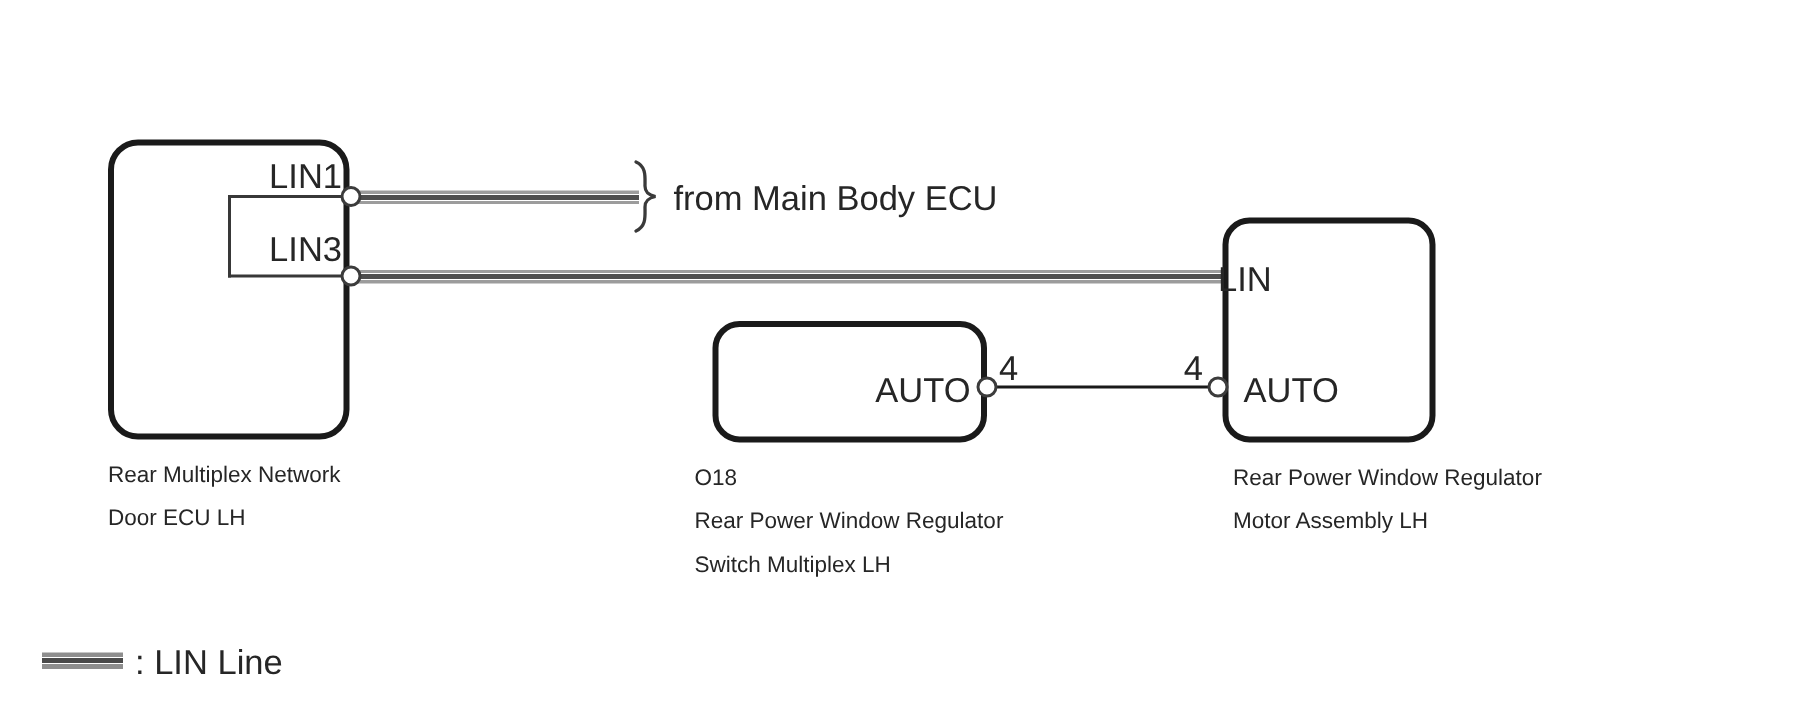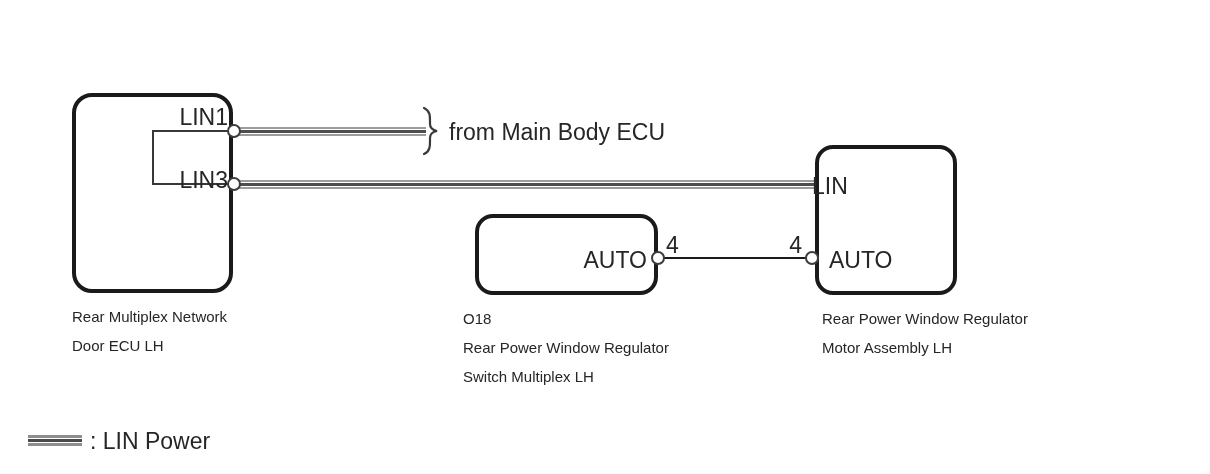--- a/index.html
+++ b/index.html
@@ -69,21 +69,21 @@
   <svg class="brace" style="left:420px;top:106px;" width="20" height="50" viewBox="0 0 20 50">
     <path d="M4,2 C11,5 10,12 10,18 C10,22 12,24 17,25 C12,26 10,28 10,32 C10,38 11,45 4,48" fill="none" stroke="#3a3a3a" stroke-width="2.2" stroke-linecap="round"></path>
   </svg>
 
   <div class="pin" style="left:227px;top:124px;"></div>
   <div class="pin" style="left:227px;top:177px;"></div>
   <div class="pin" style="left:651px;top:251px;"></div>
   <div class="pin" style="left:805px;top:251px;"></div>
 
   <div class="lbl right" style="left:120px;top:105px;width:108px;">LIN1</div>
-  <div class="lbl right" style="left:120px;top:168px;width:108px;">LIN3</div>
+  <div class="lbl right" style="left:120px;top:154px;width:108px;">LIN3</div>
   <div class="lbl right" style="left:540px;top:248px;width:107px;">AUTO</div>
   <div class="lbl" style="left:666px;top:233px;">4</div>
   <div class="lbl right" style="left:772px;top:233px;width:30px;">4</div>
   <div class="lbl" style="left:812px;top:174px;">LIN</div>
   <div class="lbl" style="left:829px;top:248px;">AUTO</div>
 
   <div class="lbl" style="left:449px;top:120px;">from Main Body ECU</div>
 
   <div class="caption" style="left:72px;top:302px;">
     <div>Rear Multiplex Network</div>
@@ -95,15 +95,15 @@
     <div>Rear Power Window Regulator</div>
     <div>Switch Multiplex LH</div>
   </div>
 
   <div class="caption" style="left:822px;top:304px;">
     <div>Rear Power Window Regulator</div>
     <div>Motor Assembly LH</div>
   </div>
 
   <div class="legend-swatch"></div>
-  <div class="lbl" style="left:90px;top:429px;">: LIN Power</div>
+  <div class="lbl" style="left:90px;top:429px;">: LIN Line</div>
 
 </div>
 
 </body></html>

